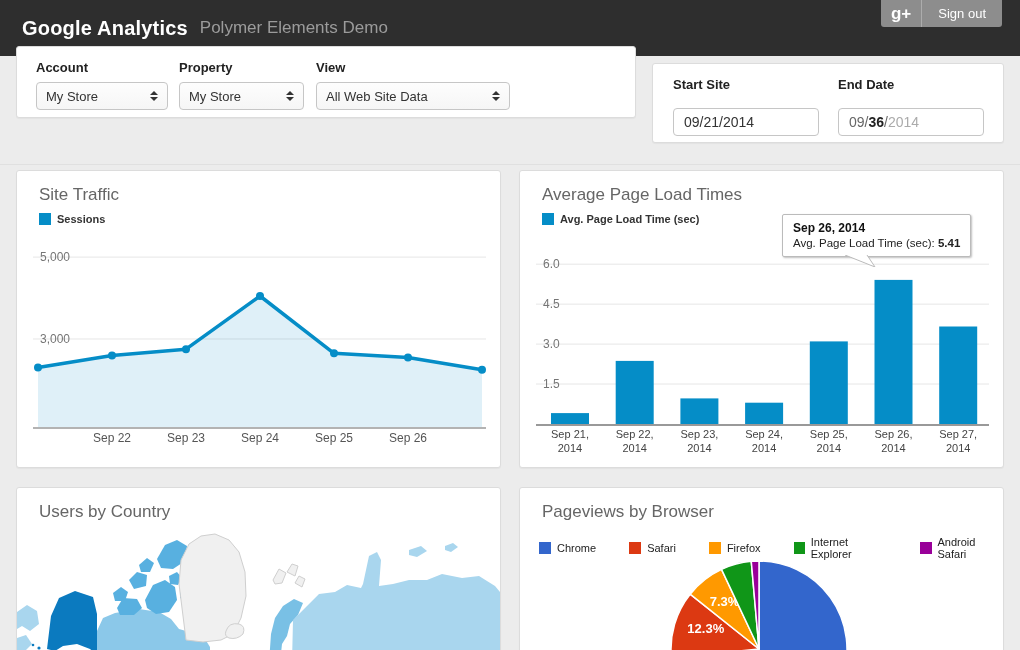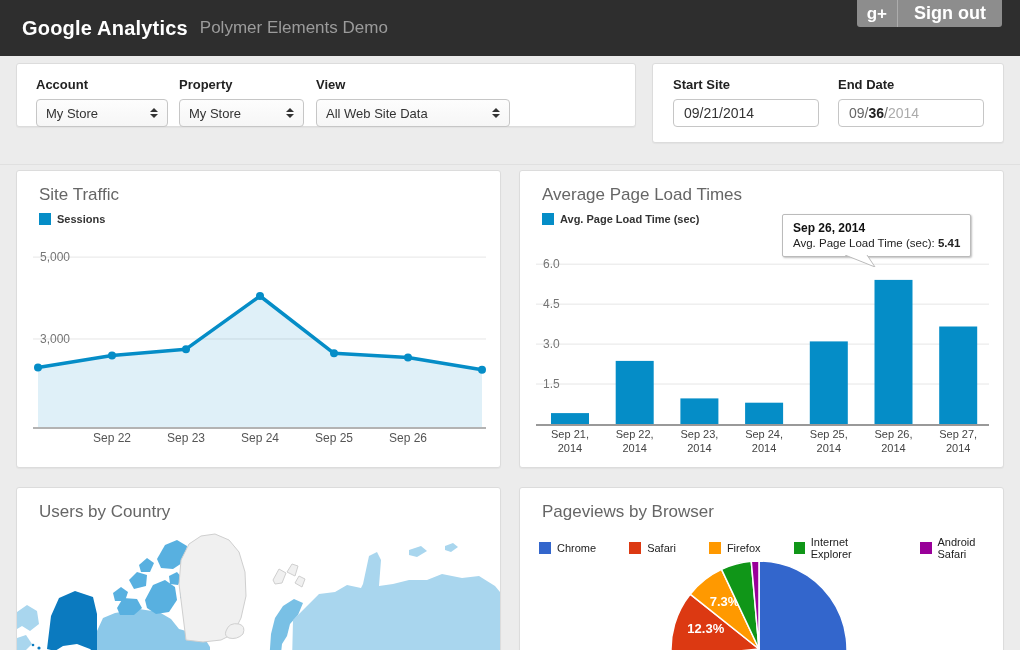--- a/index.html
+++ b/index.html
@@ -8,48 +8,48 @@
 
   
   .hdr{position:absolute;left:0;top:0;width:1020px;height:56px;background:#2e2e2e;
        display:flex;align-items:center;padding-left:22px;box-sizing:border-box}
   .hdr .title{color:#fff;font-size:20px;font-weight:600;letter-spacing:.2px}
   .hdr .subtitle{color:#9b9b9b;font-size:17px;font-weight:400;margin-left:12px}
   .signout{position:absolute;right:18px;top:0;height:27px;background:#8d8d8d;
        border-radius:0 0 3px 3px;display:flex;align-items:stretch;color:#fff;cursor:pointer}
   .signout .gplus{display:flex;align-items:center;padding:0 10px;font-size:17px;font-weight:700;
        border-right:1px solid rgba(255,255,255,.28)}
-  .signout .so-label{display:flex;align-items:center;padding:0 16px;font-size:18px;font-weight:700}
+  .signout .so-label{display:flex;align-items:center;padding:0 16px;font-size:13px;font-weight:400}
 
   
   .toolbar{position:absolute;left:0;top:40px;width:1020px;height:124px;border-bottom:1px solid #e0e0e0}
 
   
   .card{position:absolute;background:#fff;border:1px solid #dcdcdc;border-radius:3px;
         box-shadow:0 1px 1px rgba(0,0,0,.04);box-sizing:border-box}
-  .controls-card{left:16px;top:63px;width:620px;height:64px}
+  .controls-card{left:16px;top:46px;width:620px;height:72px}
   .dates-card{left:652px;top:63px;width:352px;height:80px}
   .chart-card{width:485px;height:298px}
   .site-card{left:16px;top:170px}
   .bar-card{left:519px;top:170px}
   .map-card{left:16px;top:487px;height:300px}
   .pie-card{left:519px;top:487px;height:300px}
 
   .fld{position:absolute}
   .fld-label{font-size:13px;font-weight:700;color:#222;display:block}
   .selbox{margin-top:7px;height:28px;border:1px solid #c6c6c6;border-radius:4px;
           background:linear-gradient(#fdfdfd,#f6f6f6);display:flex;align-items:center;
           justify-content:space-between;padding:4px 9px;font-size:13px;color:#333;cursor:pointer;
           box-sizing:border-box}
   .updown{display:flex;flex-direction:column;gap:2px;margin-left:8px}
   .tri-up{width:0;height:0;border-left:4px solid transparent;border-right:4px solid transparent;
           border-bottom:4px solid #333}
   .tri-dn{width:0;height:0;border-left:4px solid transparent;border-right:4px solid transparent;
           border-top:4px solid #333}
-  .datebox{margin-top:7px;height:28px;border:1px solid #c6c6c6;border-radius:4px;background:#fff;
+  .datebox{margin-top:16px;height:28px;border:1px solid #c6c6c6;border-radius:4px;background:#fff;
           display:flex;align-items:center;padding:0 10px;font-size:14px;color:#333;cursor:text;
           box-sizing:border-box}
   .d-pre{color:#666}.d-day{color:#222;font-weight:700}.d-sla{color:#666}.d-yr{color:#ababab}
 
   .card-title{position:absolute;left:22px;top:14px;font-size:17px;color:#666}
   .legend-row{position:absolute;left:22px;top:42px;display:flex;align-items:flex-end;gap:6px}
   .legend-sq{width:12px;height:12px;display:inline-block}
   .legend-lb{font-size:11px;font-weight:700;color:#333}
   .chart-svg{position:absolute;left:0;top:70px}
   .fill-svg{position:absolute;left:0;top:0}

